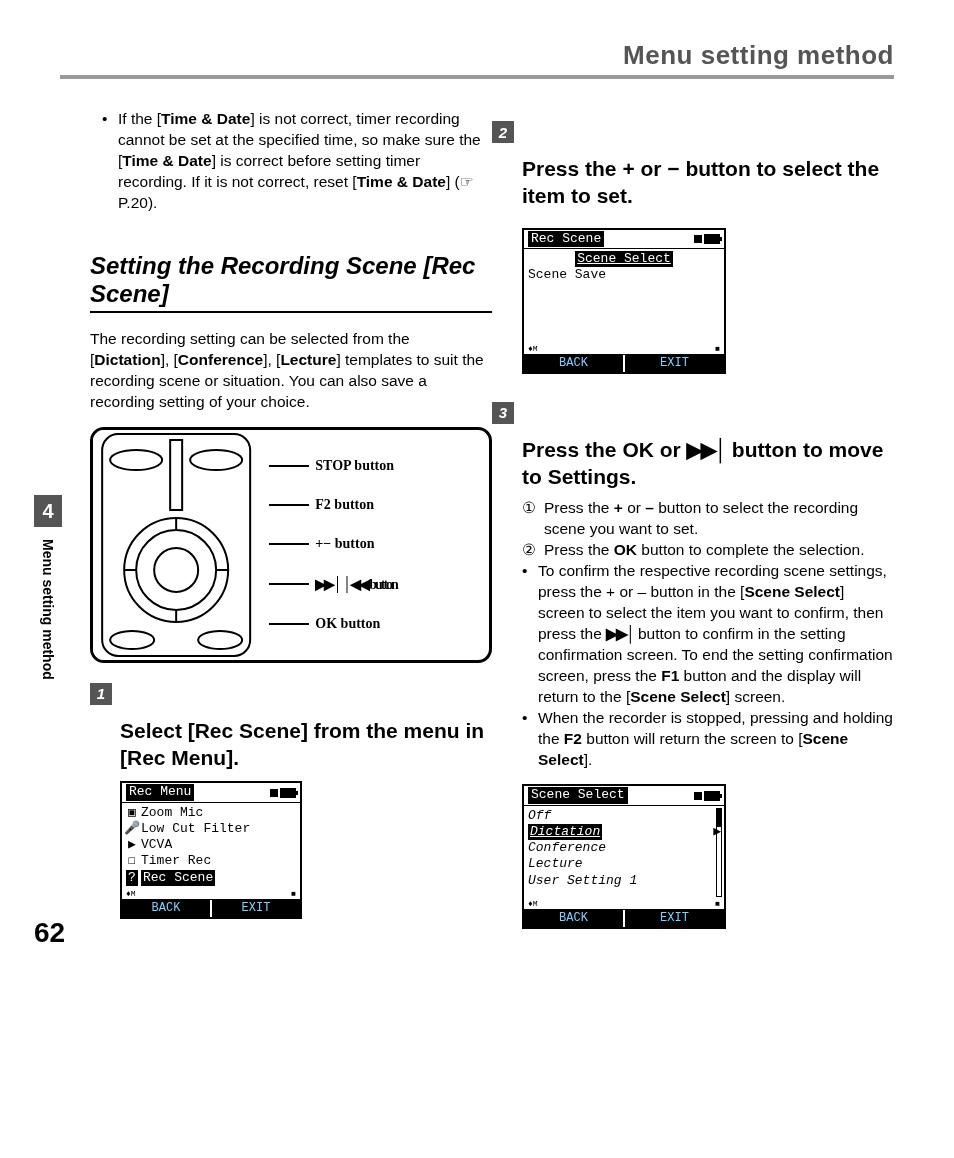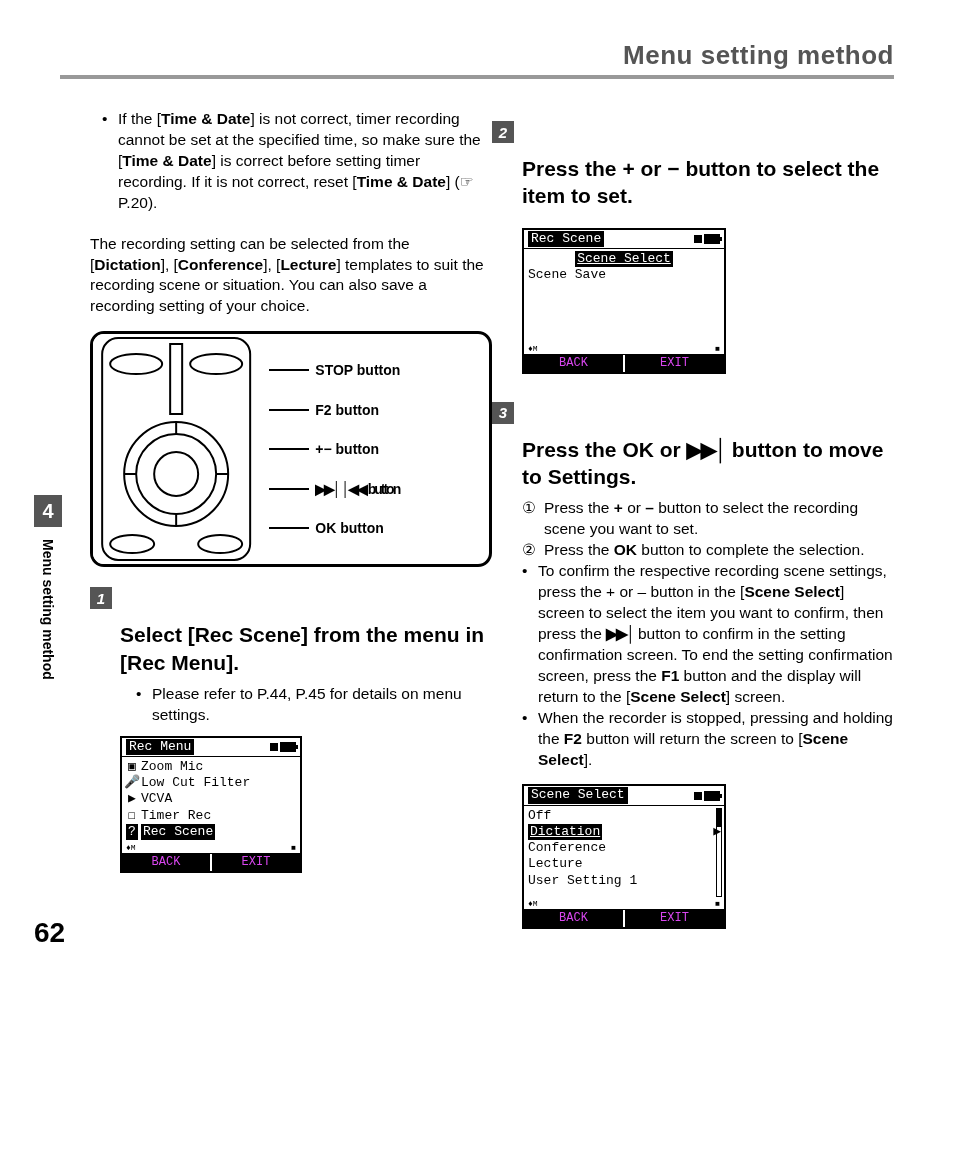--- a/index.html
+++ b/index.html
@@ -176,20 +176,21 @@
     width: 42%;
     position: relative;
     background: #fff;
   }
   .device-right {
     flex: 1;
     display: flex;
     flex-direction: column;
     justify-content: space-around;
     padding: 16px 10px;
+    font-family: Liberation Serif, serif;
   }
   .dlabel {
     font-weight: 700;
     font-size: 14px;
     display: flex;
     align-items: center;
     gap: 6px;
   }
   .dlabel::before {
     content: "";
@@ -229,21 +230,21 @@
   .lcd-scroll { position:absolute; right:2px; top:2px; bottom:2px; width:4px; border:1px solid #000; }
   .lcd-scroll .th { background:#000; height:18px; width:100%; }
   .lcd-foot {
     display:flex;
     border-top:1px solid #000;
     font-size:12px;
   }
   .lcd-foot div {
     flex:1;
     background:#000;
-    color:#d946ef;
+    color:#7dd3fc;
     text-align:center;
     padding:1px 0;
   }
   .lcd-foot div + div { border-left:2px solid #fff; }
   .lcd-mini { font-size:8px; padding:0 4px; display:flex; justify-content:space-between; }
   .batt {
     display:inline-flex; align-items:center; gap:2px;
   }
   .batt .sq { width:8px; height:8px; background:#000; display:inline-block; }
   .batt .bar { width:14px; height:8px; border:1px solid #000; display:inline-block; position:relative; }
@@ -268,20 +269,21 @@
 
   <div class="cols">
 
     <div class="col" style="padding-left:30px;">
       <ul class="bullets">
         <li>
           <span>If the [</span><b>Time &amp; Date</b><span>] is not correct, timer recording cannot be set at the specified time, so make sure the [</span><b>Time &amp; Date</b><span>] is correct before setting timer recording. If it is not correct, reset [</span><b>Time &amp; Date</b><span>] (☞ P.20).</span>
         </li>
       </ul>
 
+      <div class="h2">Setting the Recording Scene [Rec Scene]</div>
 
       <p class="bodytext">
         <span>The recording setting can be selected from the [</span><b>Dictation</b><span>], [</span><b>Conference</b><span>], [</span><b>Lecture</b><span>] templates to suit the recording scene or situation. You can also save a recording setting of your choice.</span>
       </p>
 
       
       <div class="device-box">
         <div class="device-left">
           <svg viewBox="0 0 160 230" width="100%" height="100%">
             <rect x="6" y="4" width="148" height="222" rx="16" fill="#fff" stroke="#000" stroke-width="2"></rect>
@@ -314,21 +316,20 @@
         </div>
       </div>
 
       
       <div class="step">
         <div class="stepnum">1</div>
         <div class="steptext">
           <span>Select [</span><span style="font-family:Arial,sans-serif;">Rec Scene</span><span>] from the menu in [</span><span style="font-family:Arial,sans-serif;">Rec Menu</span><span>].</span>
         </div>
       </div>
-      <div class="sub sub-bullet">Please refer to P.44, P.45 for details on menu settings.</div>
 
       
       <div class="lcd">
         <div class="lcd-title">
           <span class="name">Rec Menu</span>
           <span class="batt">
               <span class="sq"></span>
               <span class="bar">
                 <span class="f"></span>
               </span>
@@ -412,21 +413,21 @@
       <div class="lcd wide" style="margin-top:14px;">
         <div class="lcd-title">
           <span class="name">Scene Select</span>
           <span class="batt">
               <span class="sq"></span>
               <span class="bar">
                 <span class="f"></span>
               </span>
             </span>
         </div>
-        <div class="lcd-body" style="min-height:88px; padding-right:12px;">
+        <div class="lcd-body" style="min-height:88px; padding-right:12px;font-style:italic;">
           <div class="lcd-scroll">
               <div class="th"></div>
             </div>
           <div class="lcd-row"> <span>Off</span></div>
           <div class="lcd-row"> <span class="lcd-sel u">Dictation</span><span class="lcd-arrow">▶</span></div>
           <div class="lcd-row"> <span>Conference</span></div>
           <div class="lcd-row"> <span>Lecture</span></div>
           <div class="lcd-row"> <span>User Setting 1</span></div>
         </div>
         <div class="lcd-mini">

